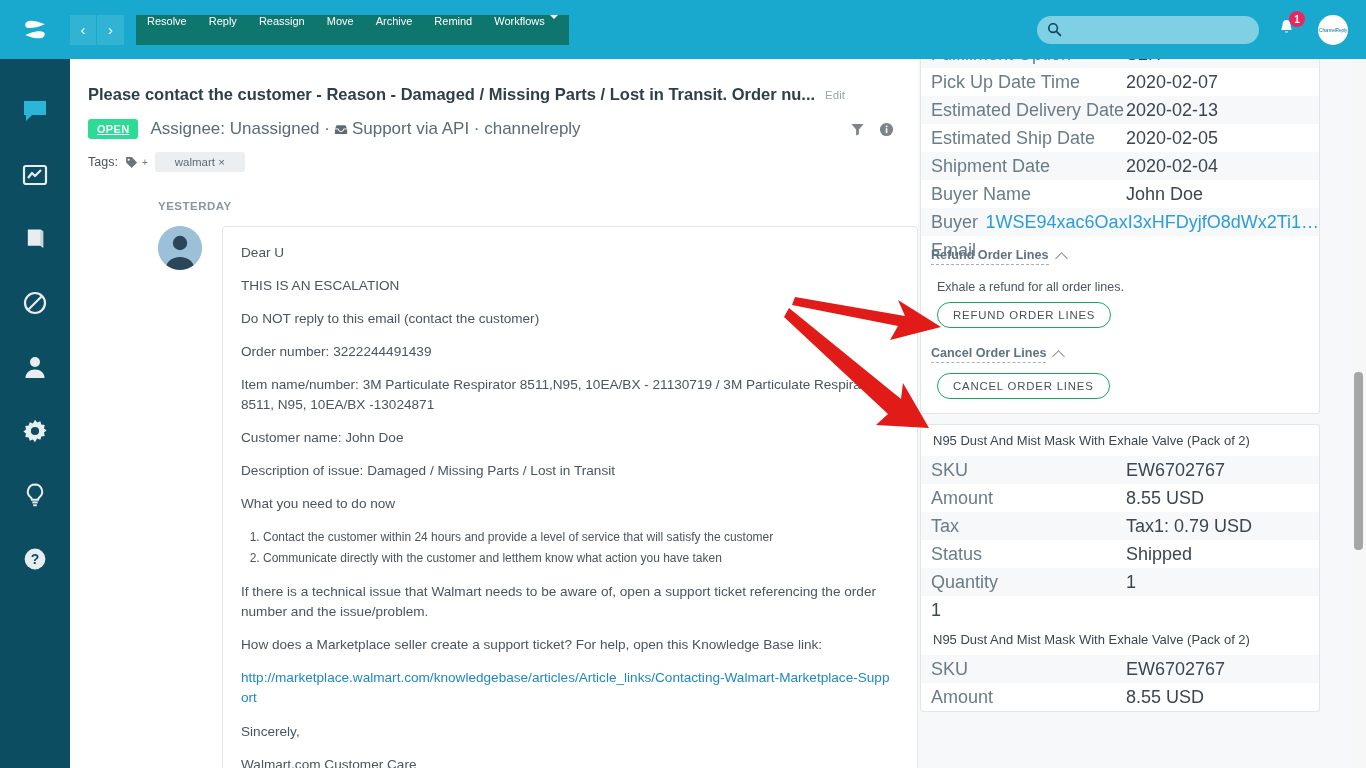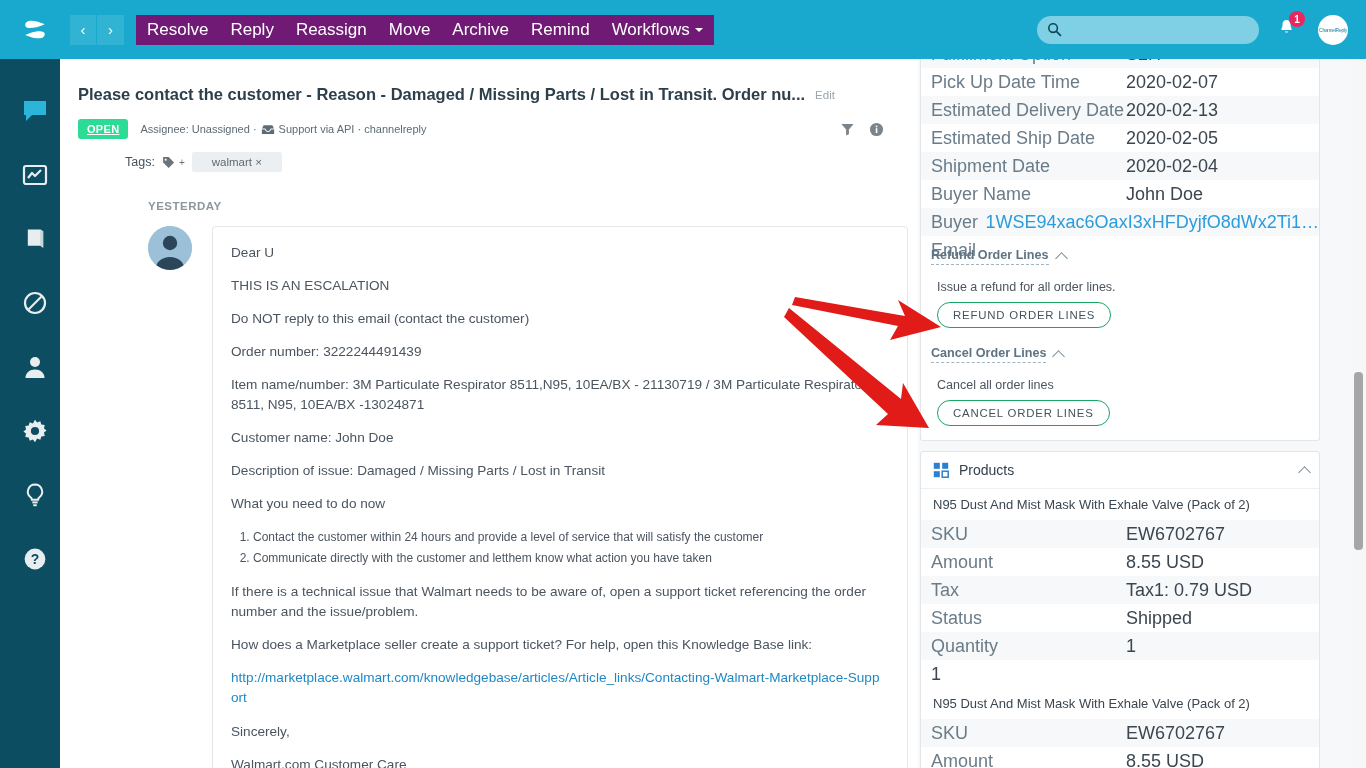--- a/index.html
+++ b/index.html
@@ -27,23 +27,23 @@
   .navarrows { display: flex; margin-left: 0px; }
   .navarrow {
     width: 27px; height: 30px; background: #31b3d4;
     display: flex; align-items: center; justify-content: center;
     color: #ffffff; font-size: 15px; cursor: pointer;
     border-right: 1px solid #19a9ce;
   }
   .navarrow:last-child { border-right: none; }
   .topmenu { display: flex; margin-left: 12px; height: 30px; }
   .topmenu .tm {
-    background: #701a75; color: #fff; font-size: 17px;
+    background: #0f766e; color: #fff; font-size: 11px;
     padding: 0 11px; height: 30px;
-    display: flex; align-items: center; cursor: pointer;
+    display: flex; align-items: flex-start; cursor: pointer;
     white-space: nowrap;
   }
   .caret-dn {
     display: inline-block; margin-left: 5px;
     border-left: 4px solid transparent; border-right: 4px solid transparent;
     border-top: 4px solid #fff;
   }
   .search-wrap {
     margin-left: auto; margin-right: 14px;
     display: flex; align-items: center;
@@ -84,21 +84,21 @@
   }
   .nav-ico {
     width: 70px; height: 64px;
     display: flex; align-items: center; justify-content: center;
     cursor: pointer; color: #e8eef0;
   }
   .nav-ico.active { color: #2bb5d8; }
 
   
   .main {
-    position: absolute; left: 60px; top: 59px;
+    position: absolute; left: 70px; top: 59px;
     width: 848px; height: 709px; background: #fff;
     overflow: hidden;
   }
   .subject-row {
     display: flex; align-items: flex-start;
     padding: 24px 24px 0 18px;
   }
   .subject {
     font-size: 16.5px; color: #2d3f4b; font-weight: bold;
     line-height: 22px; max-width: 740px;
@@ -109,29 +109,29 @@
   }
   .meta-row {
     display: flex; align-items: center;
     padding: 14px 24px 0 18px;
   }
   .badge-open {
     background: #2ddc94; color: #fff; font-size: 11px; font-weight: bold;
     padding: 4px 9px; border-radius: 3px; letter-spacing: 0.3px; text-decoration: underline;
   }
   .meta-text {
-    font-size: 11px; color: #5c6b75; margin-left: 12px;
+    font-size: 17px; color: #5c6b75; margin-left: 12px;
     display: flex; align-items: center; gap: 4px;
   }
   .meta-icons { margin-left: auto; display: flex; gap: 14px; align-items: center; }
   .tags-row {
     display: flex; align-items: center;
     padding: 13px 24px 0 18px; gap: 7px;
   }
-  .tags-label { font-size: 12.5px; color: #46525b; margin-left: 47px; }
+  .tags-label { font-size: 12.5px; color: #46525b; }
   .tag-chip {
     background: #eceff1; color: #5d6a73; font-size: 11.5px;
     padding: 4px 20px; border-radius: 2px; cursor: pointer;
   }
   .day-sep {
     font-size: 11.5px; color: #8b979e; font-weight: bold;
     letter-spacing: 0.5px; padding: 28px 0 0 88px;
   }
   .msg-block { display: flex; padding: 14px 0 0 88px; }
   .msg-avatar {
@@ -438,46 +438,35 @@
       </div>
       <div class="kv alt">
         <span class="k">Buyer Email</span>
         <span class="v link">1WSE94xac6OaxI3xHFDyjfO8dWx2Ti1…</span>
       </div>
 
       <div class="sect-head">
         <span class="sect-title">Refund Order Lines</span>
         <span class="chev-up"></span>
       </div>
-      <div class="sect-desc">Issue a refund for all order lines.</div>
+      <div class="sect-desc">Exhale a refund for all order lines.</div>
       <div style="padding-bottom:6px;">
         <button class="ghost-btn">REFUND ORDER LINES</button>
       </div>
 
       <div class="sect-head">
         <span class="sect-title">Cancel Order Lines</span>
         <span class="chev-up"></span>
       </div>
-      <div class="sect-desc">Cancel all order lines</div>
       <div style="padding-bottom:14px;">
         <button class="ghost-btn">CANCEL ORDER LINES</button>
       </div>
     </div>
 
     <div class="card">
-      <div class="prod-head">
-        <svg width="16" height="16" viewBox="0 0 16 16">
-          <rect x="0.8" y="0.8" width="6" height="6" fill="#2d7fd0"></rect>
-          <rect x="9.2" y="0.8" width="6" height="6" fill="#2d7fd0"></rect>
-          <rect x="0.8" y="9.2" width="6" height="6" fill="#2d7fd0"></rect>
-          <rect x="9.2" y="9.2" width="6" height="6" fill="none" stroke="#2d7fd0" stroke-width="1.5"></rect>
-        </svg>
-        <span class="prod-title">Products</span>
-        <span class="prod-chev"></span>
-      </div>
 
       <div class="prod-name">N95 Dust And Mist Mask With Exhale Valve (Pack of 2)</div>
       <div class="kv alt">
         <span class="k">SKU</span>
         <span class="v">EW6702767</span>
       </div>
       <div class="kv">
         <span class="k">Amount</span>
         <span class="v">8.55 USD</span>
       </div>

